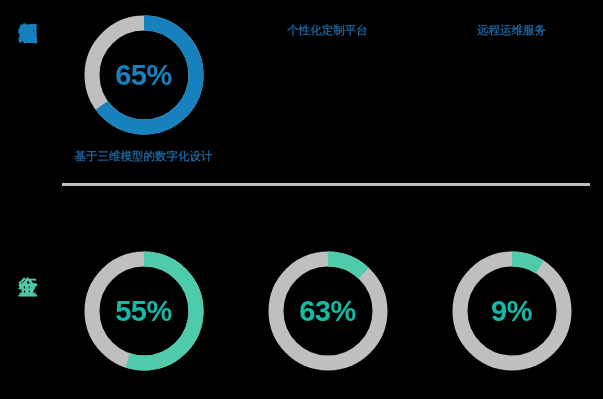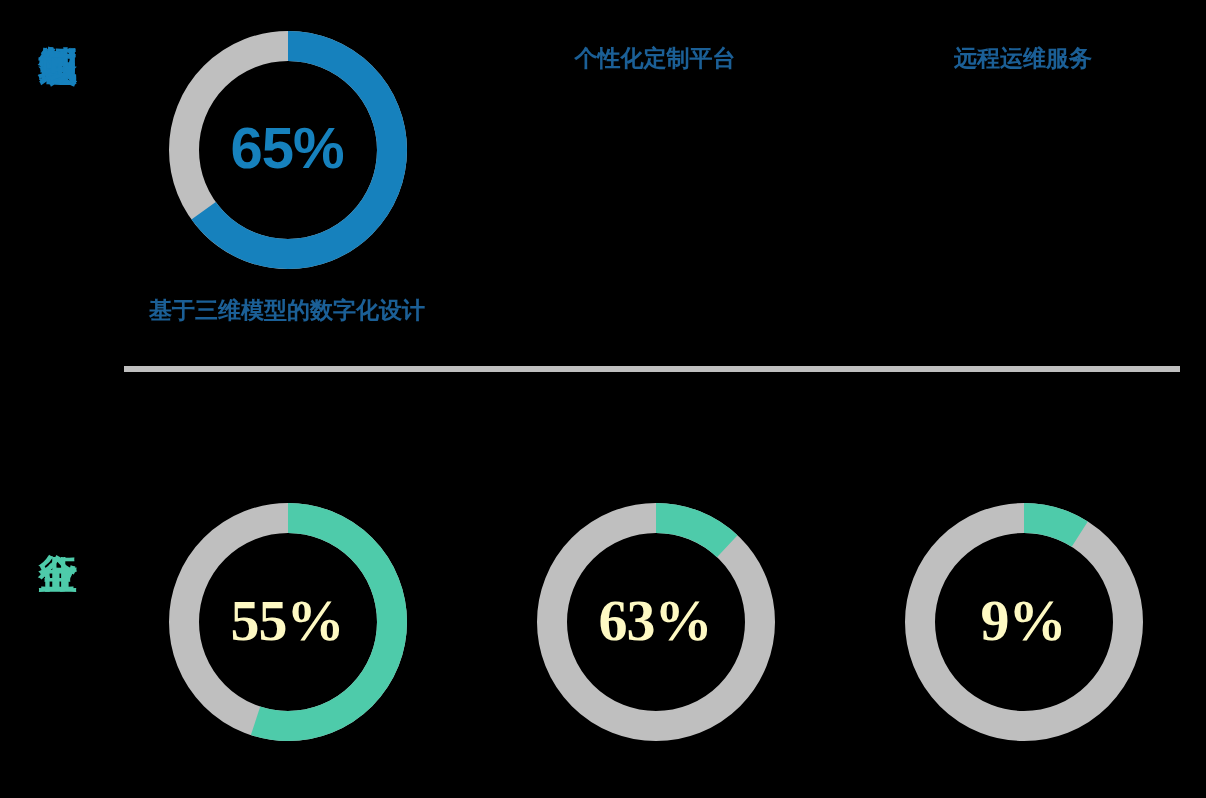--- a/index.html
+++ b/index.html
@@ -87,21 +87,21 @@
     right: 0;
     bottom: 0;
     display: flex;
     align-items: center;
     justify-content: center;
     font-size: 29px;
     font-weight: 700;
     letter-spacing: -0.5px;
   }
   .donut.blue .value { color: #1681bd; }
-  .donut.teal .value { color: #fef9c3; font-family: Liberation Serif, serif; }
+  .donut.teal .value { color: #14b8a6; }
 
   
   .divider {
     position: absolute;
     left: 62px;
     top: 183px;
     width: 528px;
     height: 3px;
     background: #bfbfbf;
   }

